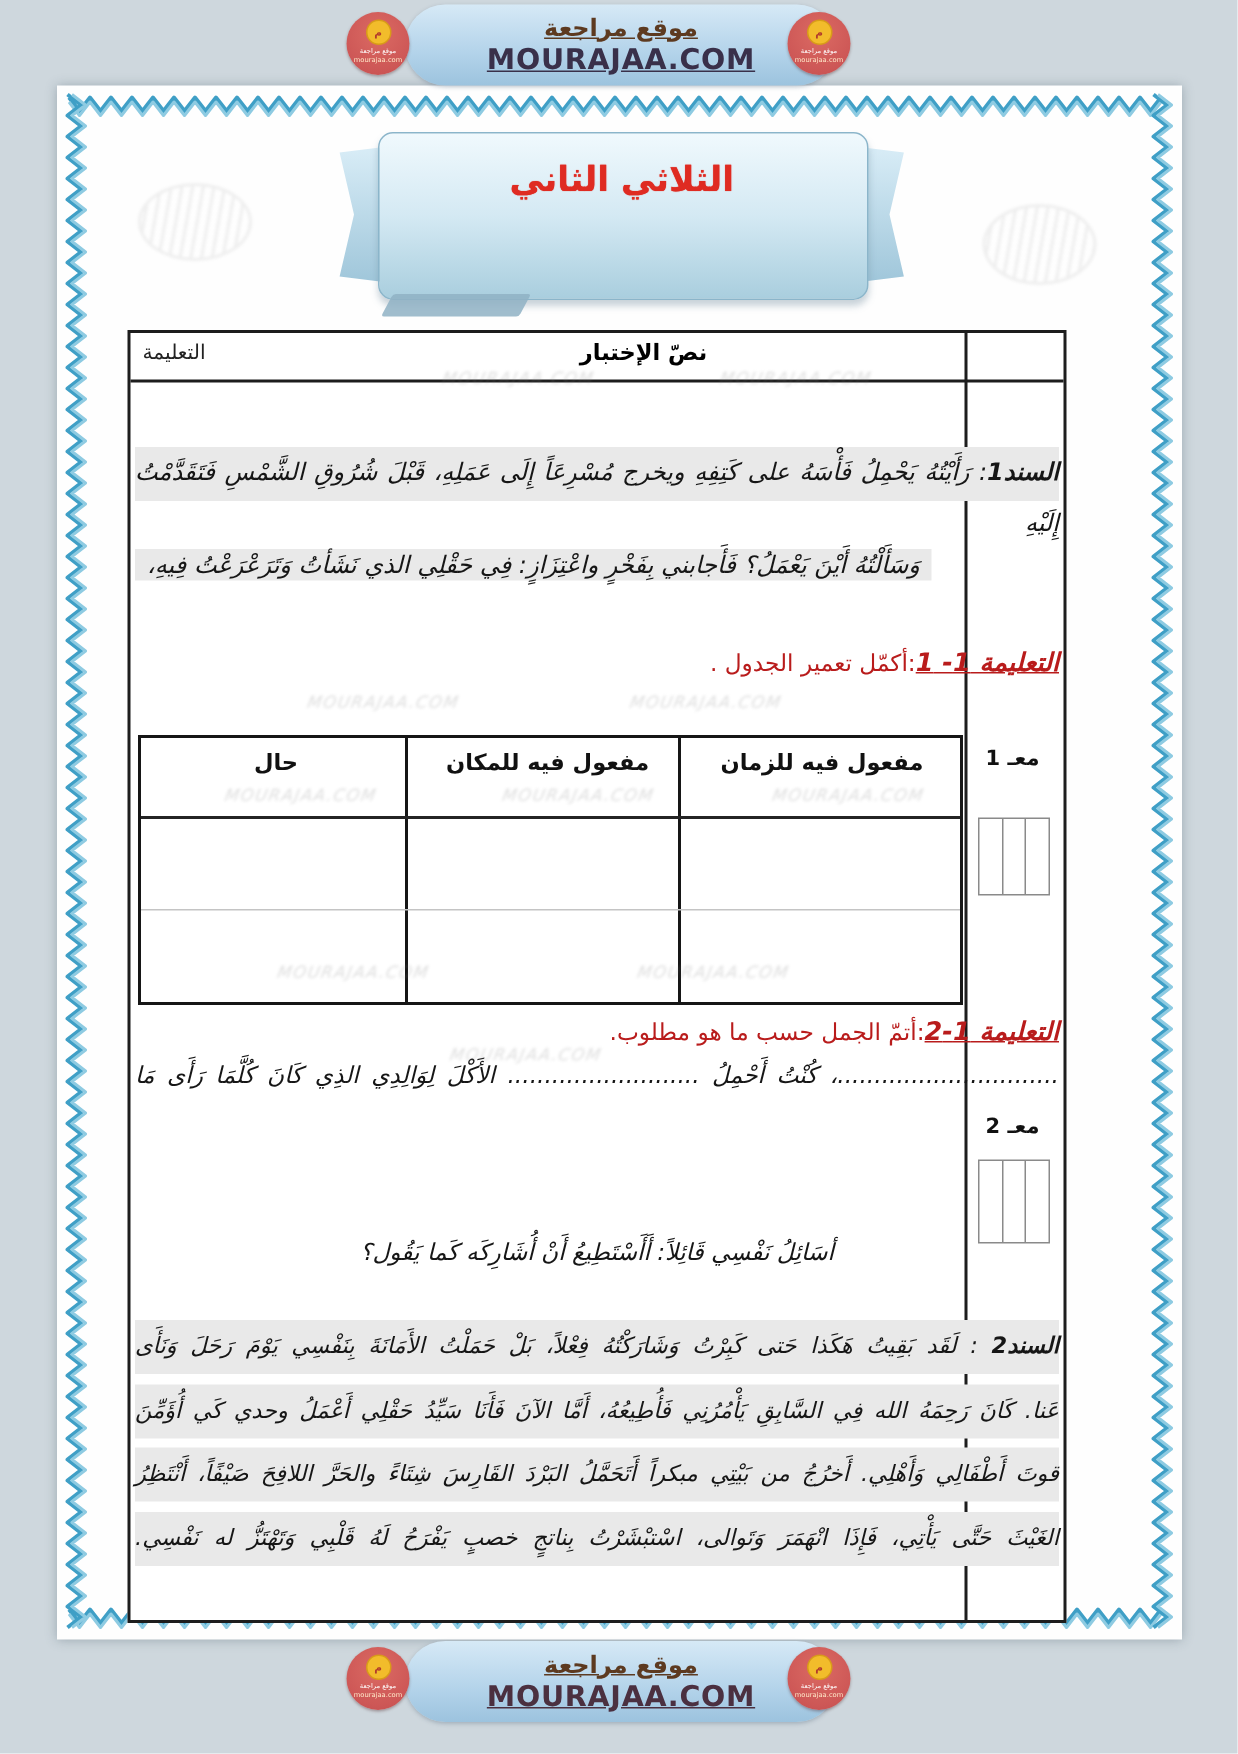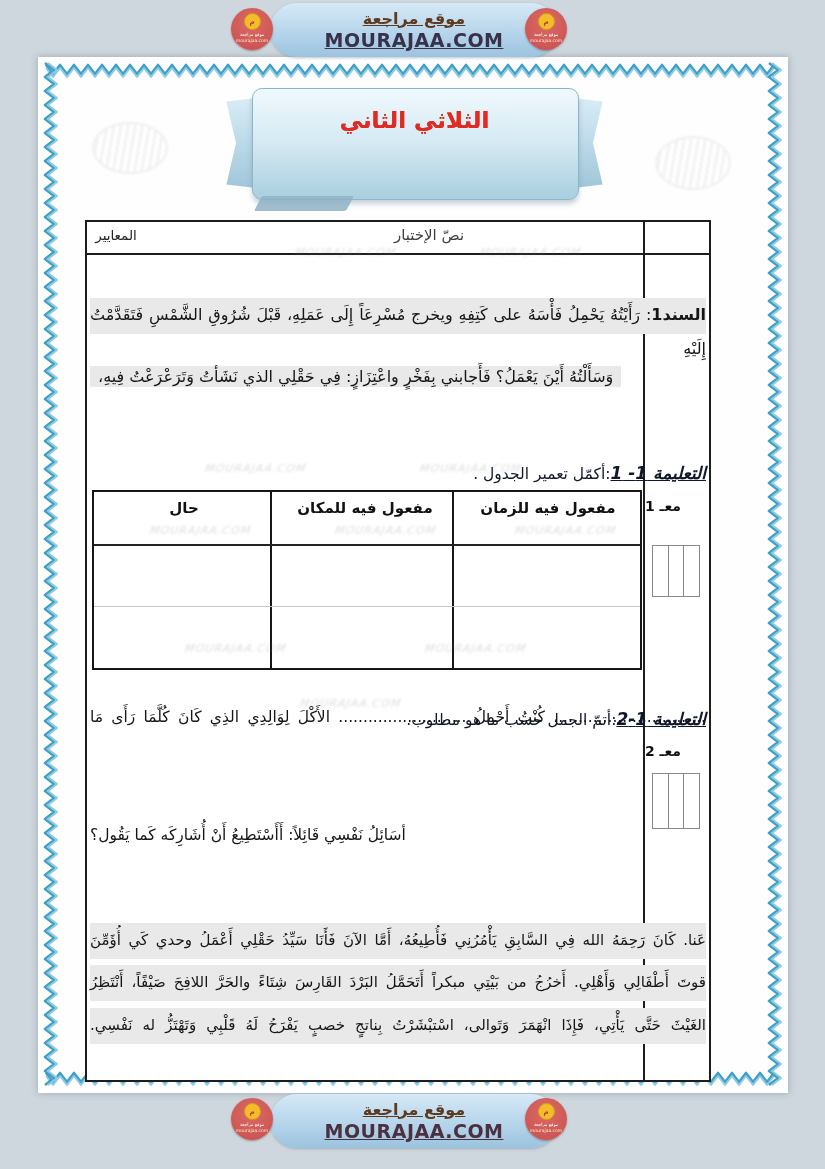--- a/index.html
+++ b/index.html
@@ -70,39 +70,39 @@
     color:#df2b22;font-weight:bold;font-size:23px;line-height:47px;
     text-shadow:0 0 .6px #df2b22;
   }
   
   .main-table{
     left:85px;top:220px;width:622px;height:858px;
     border:2px solid #1d1d1d;background:#fff;
   }
   .mt-head-sep{left:0;right:0;top:31px;height:2px;background:#1d1d1d;}
   .mt-col-div{left:556px;top:0;bottom:0;width:2px;background:#1d1d1d;}
-  .mt-head-text{right:0;left:62px;top:4px;text-align:center;font-size:15px;color:#404040;}
+  .mt-head-text{right:0;left:62px;top:4px;text-align:center;font-size:15px;color:#000000;font-weight:bold;}
   .mt-head-crit{left:0;width:58px;top:5px;text-align:center;font-size:13.5px;color:#222;}
   
-  .line{right:3px;left:3px;font-size:16px;color:#161616;line-height:34px;height:36px;white-space:nowrap;}
+  .line{right:3px;left:3px;font-size:16px;color:#161616;line-height:34px;height:36px;white-space:nowrap;font-style:italic;}
   .just{text-align:justify;text-align-last:justify;white-space:normal;}
   .hl{background:#e9e9e9;}
   .hl-span{background:#e9e9e9;padding:1px 8px;}
   .snd-label{font-weight:bold;}
   .task-label{font-weight:bold;font-style:italic;text-decoration:underline;font-size:17px;}
-  .task-line{right:3px;left:3px;font-size:15.5px;color:#0f172a;text-align:right;margin-top:31px;}
+  .task-line{right:3px;left:3px;font-size:15.5px;color:#b91c1c;text-align:right;}
   
   .grid{left:5px;top:268px;width:546px;height:176px;border:2px solid #161616;}
   .grid-vsep{top:0;bottom:0;width:2px;background:#161616;}
   .grid-hsep1{left:0;right:0;top:52px;height:2px;background:#242424;}
   .grid-hsep2{left:0;right:0;top:114px;height:1px;background:#c4c4c4;}
   .grid-headrow{left:0;right:0;top:7px;display:flex;}
   .grid-headrow div{text-align:center;font-weight:bold;font-size:15px;color:#111;}
   
-  .crit-label{left:558px;width:60px;text-align:left;font-weight:bold;font-size:14px;color:#111;}
+  .crit-label{left:558px;width:60px;text-align:center;font-weight:bold;font-size:14px;color:#111;}
   .crit-box{left:565px;width:46px;height:50px;border:1.5px solid #8a8a8a;display:flex;}
   .crit-box div{flex:1;border-left:1px solid #8a8a8a;} 
   .crit-box div:last-child{border-left:none;}
   
   .wm{
     position:absolute;color:#8a8a8a;font-size:11px;font-style:italic;
     opacity:.28;filter:blur(1.1px);transform:skewX(-10deg);
     direction:ltr;letter-spacing:1px;white-space:nowrap;
   }
   .stamp{
@@ -156,21 +156,21 @@
   <div>الثلاثي الثاني</div>
 </div>
 
 <div class="stamp" style="left:92px;top:122px;width:72px;height:48px"></div>
 <div class="stamp" style="left:655px;top:136px;width:72px;height:50px"></div>
 
 <div class="abs main-table">
   <div class="abs mt-head-sep"></div>
   <div class="abs mt-col-div"></div>
   <div class="abs mt-head-text">نصّ الإختبار</div>
-  <div class="abs mt-head-crit">المعايير</div>
+  <div class="abs mt-head-crit">التعليمة</div>
 
   <div class="abs line just hl" style="top:76px">
     <span class="snd-label">السند1</span><span>: رَأَيْتُهُ يَحْمِلُ فَأْسَهُ على كَتِفِهِ ويخرج مُسْرِعَاً إِلَى عَمَلِهِ، قَبْلَ شُرُوقِ الشَّمْسِ فَتَقَدَّمْتُ إِلَيْهِ</span>
   </div>
   <div class="abs line" style="top:138px;text-align:left">
     <span class="hl-span">وَسَأَلْتُهُ أَيْنَ يَعْمَلُ؟ فَأَجابني بِفَخْرٍ واعْتِزَازٍ: فِي حَقْلِي الذي نَشَأتُ وَتَرَعْرَعْتُ فِيهِ،</span>
   </div>
 
   <div class="abs task-line" style="top:210px">
     <span class="task-label">التعليمة 1- 1</span><span>:أكمّل تعمير الجدول .</span>
@@ -188,22 +188,25 @@
     </div>
     <div class="abs" style="left:0;right:0;top:54px;height:60px"></div>
     <div class="abs" style="left:0;right:0;top:115px;bottom:0"></div>
   </div>
 
   <div class="abs task-line" style="top:456px">
     <span class="task-label">التعليمة 1-2</span><span>:أتمّ الجمل حسب ما هو مطلوب.</span>
   </div>
 
   <div class="abs line just" style="top:478px;font-size:15.5px">..............................، كُنْتُ أَحْمِلُ .......................... الأَكْلَ لِوَالِدِي الذِي كَانَ كُلَّمَا رَأَى مَا</div>
-  <div class="abs line" style="top:596px;font-size:15.5px;text-align:left">أسَائِلُ نَفْسِي قَائِلاً: أَأَسْتَطِيعُ أَنْ أُشَارِكَه كَما يَقُول؟</div>
-
+  <div class="abs line" style="top:596px;font-size:15.5px;text-align:center">أسَائِلُ نَفْسِي قَائِلاً: أَأَسْتَطِيعُ أَنْ أُشَارِكَه كَما يَقُول؟</div>
+
+  <div class="abs line just hl" style="top:658px;font-size:15px">
+    <span class="snd-label">السند2</span><span> : لَقَد بَقِيتُ هَكَذا حَتى كَبِرْتُ وَشَارَكْتُهُ فِعْلاً، بَلْ حَمَلْتُ الأَمَانَةَ بِنَفْسِي يَوْمَ رَحَلَ وَنَأَى</span>
+  </div>
   <div class="abs line just hl" style="top:701px;font-size:15px">عَنا. كَانَ رَحِمَهُ الله فِي السَّابِقِ يَأْمُرُنِي فَأُطِيعُهُ، أَمَّا الآنَ فَأَنَا سَيِّدُ حَقْلِي أَعْمَلُ وحدي كَي أُؤَمِّنَ</div>
   <div class="abs line just hl" style="top:786px;font-size:15px">الغَيْثَ حَتَّى يَأْتِي، فَإِذَا انْهَمَرَ وَتَوالى، اسْتبْشَرْتُ بِناتجٍ خصبٍ يَفْرَحُ لَهُ قَلْبِي وَتَهْتَزُّ له نَفْسِي.</div>
   <div class="abs line just hl" style="top:743px;font-size:15px">قوتَ أَطْفَالِي وَأَهْلِي. أَخرُجُ من بَيْتِي مبكراً أَتَحَمَّلُ البَرْدَ القَارِسَ شِتَاءً والحَرَّ اللافِحَ صَيْفًاً، أَنْتَظِرُ</div>
 
   <div class="abs crit-label" style="top:276px">معـ 1</div>
   <div class="abs crit-box" style="top:323px">
     <div></div>
     <div></div>
     <div></div>
   </div>

